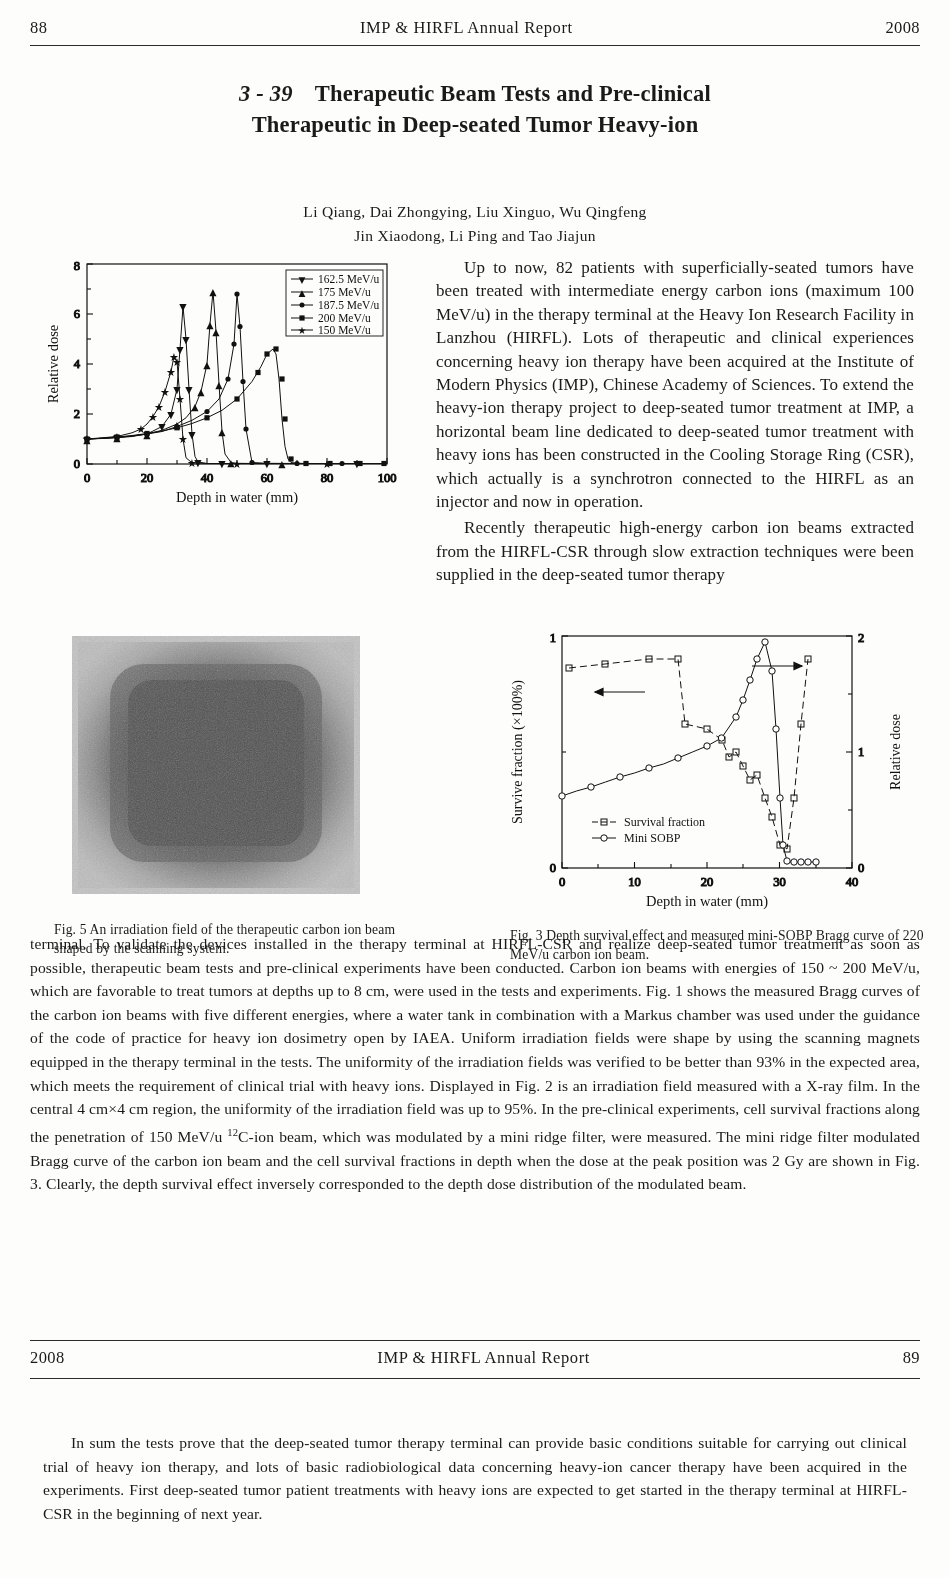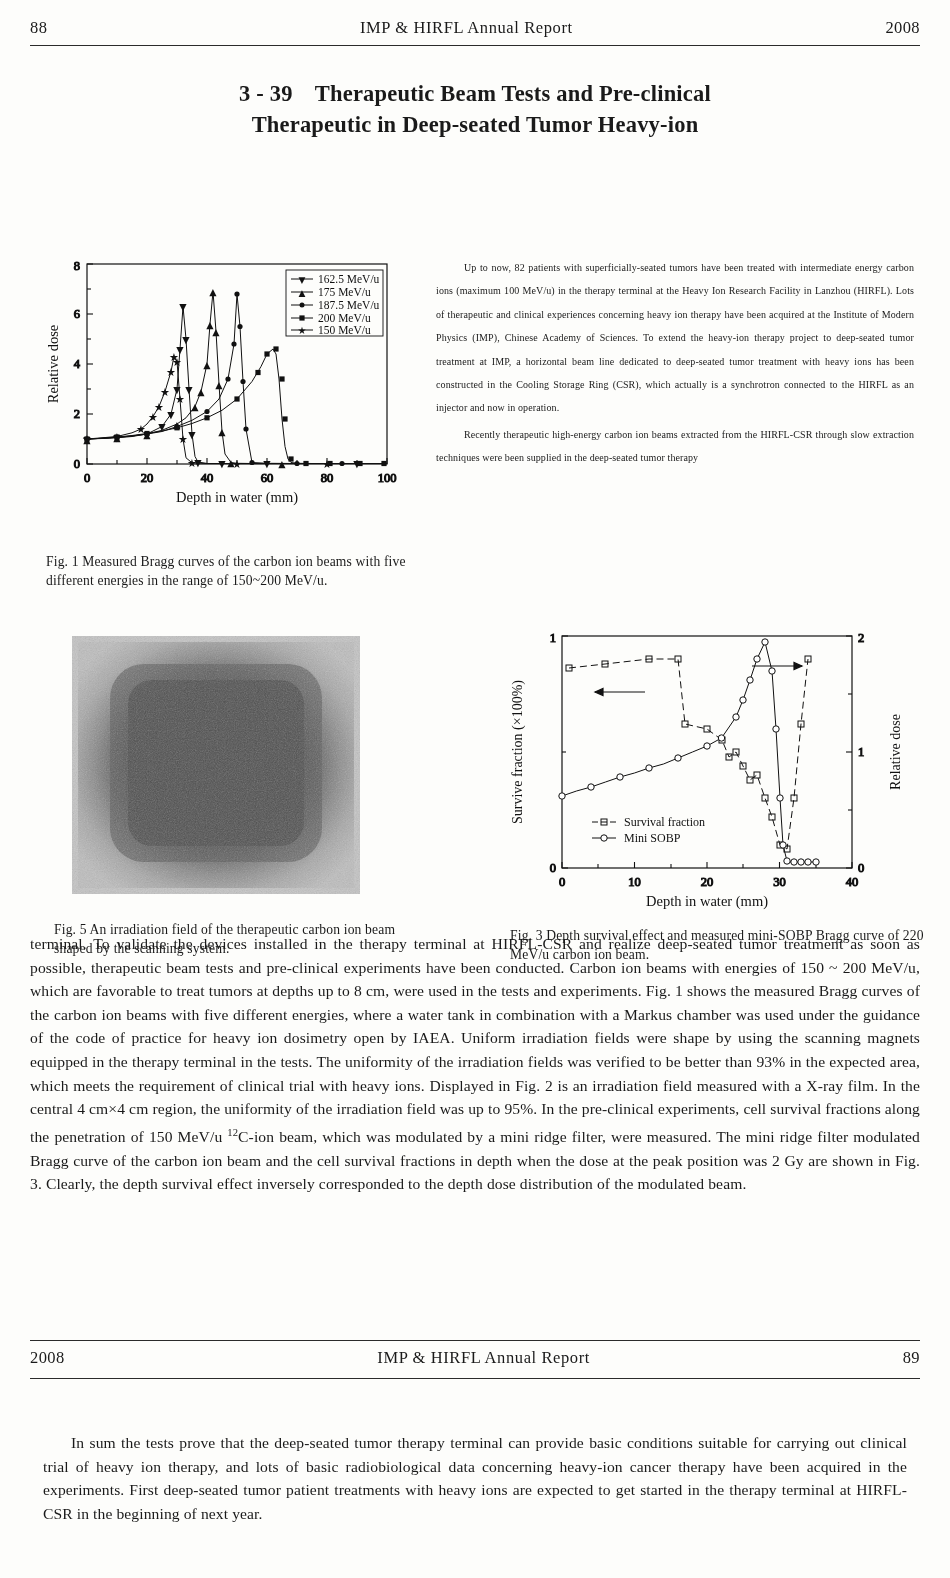--- a/index.html
+++ b/index.html
@@ -18,33 +18,33 @@
     position:absolute; left:30px; right:30px;
     display:flex; align-items:baseline; justify-content:space-between;
     font-size:16.5px; letter-spacing:.4px;
   }
   .runhead .center { font-size:16.5px; letter-spacing:.6px; }
   .rule { position:absolute; left:30px; right:30px; height:1px; background:#2b2b2b; }
 
   
   .title-block { position:absolute; left:60px; right:60px; top:78px; text-align:center; }
   .title-line { font-weight:bold; font-size:22.5px; line-height:31px; letter-spacing:.2px; }
-  .title-num { margin-right:22px; }
+  .title-num { margin-right:22px;font-style:italic; }
   .authors { position:absolute; left:60px; right:60px; top:200px; text-align:center; font-size:15.5px; line-height:24px; letter-spacing:.3px;}
 
   
   .fig1-wrap { position:absolute; left:42px; top:252px; width:370px; }
   .fig1-plot { position:relative; width:370px; height:258px; }
   svg { display:block; }
   .caption { font-size:13.6px; line-height:19px; letter-spacing:.15px; }
   .fig1-cap { position:absolute; left:46px; top:552px; width:368px; }
 
   
   .col-right { position:absolute; left:436px; top:256px; width:478px;
-               font-size:10px; line-height:23.4px; text-align:justify; letter-spacing:.1px;}
+               font-size:17px; line-height:23.4px; text-align:justify; letter-spacing:.1px;}
   .col-right p { margin:0 0 0 0; text-indent:28px; }
   .col-right p + p { margin-top:3px; }
 
   
   .fig2-wrap { position:absolute; left:72px; top:636px; width:352px; }
   .fig2-img { width:288px; height:258px; margin-left:0; position:relative; }
   .fig2-cap { position:absolute; left:54px; top:920px; width:360px; }
 
   
   .fig3-wrap { position:absolute; left:500px; top:626px; width:430px; }
@@ -74,20 +74,24 @@
   </div>
   <div class="rule" style="top:45px;"></div>
 
   <div class="title-block">
     <div class="title-line">
       <span class="title-num">3 - 39</span><span>Therapeutic Beam Tests and Pre-clinical</span>
     </div>
     <div class="title-line">Therapeutic in Deep-seated Tumor Heavy-ion</div>
   </div>
 
+  <div class="authors">
+    <div>Li Qiang, Dai Zhongying, Liu Xinguo, Wu Qingfeng</div>
+    <div>Jin Xiaodong, Li Ping and Tao Jiajun</div>
+  </div>
 
   <div class="fig1-wrap">
     <div class="fig1-plot">
       <svg width="370" height="258" viewBox="0 0 370 258">
 
         <rect x="45" y="12" width="300" height="200" fill="none" stroke="#111" stroke-width="1.2"></rect>
 
         <g stroke="#111" stroke-width="1.1" font-family="Liberation Serif, serif" font-size="12.5" fill="#111">
           <line x1="45" y1="212" x2="51" y2="212"></line>
             <text x="38" y="216" text-anchor="end">0</text>
@@ -245,21 +249,20 @@
           <rect x="257.4" y="63.4" width="5.2" height="5.2"></rect>
           <text x="276" y="70">200 MeV/u</text>
 
           <line x1="249" y1="78" x2="271" y2="78" stroke="#111" stroke-width="1"></line>
           <text x="260" y="81.8" text-anchor="middle" font-family="DejaVu Sans, sans-serif" font-size="10">★</text>
           <text x="276" y="82">150 MeV/u</text>
         </g>
       </svg>
     </div>
   </div>
-  <div class="caption fig1-cap">Fig. 1  Measured Bragg curves of the carbon ion beams with five different energies in the range of 150~200 MeV/u.</div>
 
   <div class="col-right">
     <p>Up to now, 82 patients with superficially-seated tumors have been treated with intermediate energy carbon ions (maximum 100 MeV/u) in the therapy terminal at the Heavy Ion Research Facility in Lanzhou (HIRFL). Lots of therapeutic and clinical experiences concerning heavy ion therapy have been acquired at the Institute of Modern Physics (IMP), Chinese Academy of Sciences. To extend the heavy-ion therapy project to deep-seated tumor treatment at IMP, a horizontal beam line dedicated to deep-seated tumor treatment with heavy ions has been constructed in the Cooling Storage Ring (CSR), which actually is a synchrotron connected to the HIRFL as an injector and now in operation.</p>
     <p>Recently therapeutic high-energy carbon ion beams extracted from the HIRFL-CSR through slow extraction techniques were been supplied in the deep-seated tumor therapy</p>
   </div>
 
   <div class="fig2-wrap">
     <div class="fig2-img">
       <svg width="288" height="258" viewBox="0 0 288 258">
         <defs>

